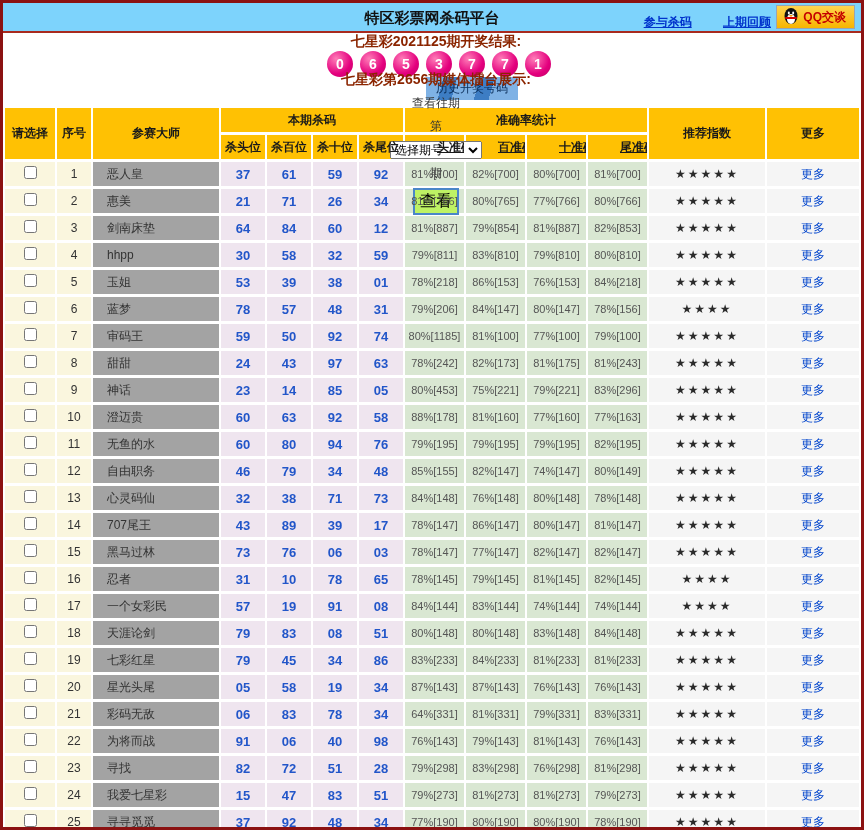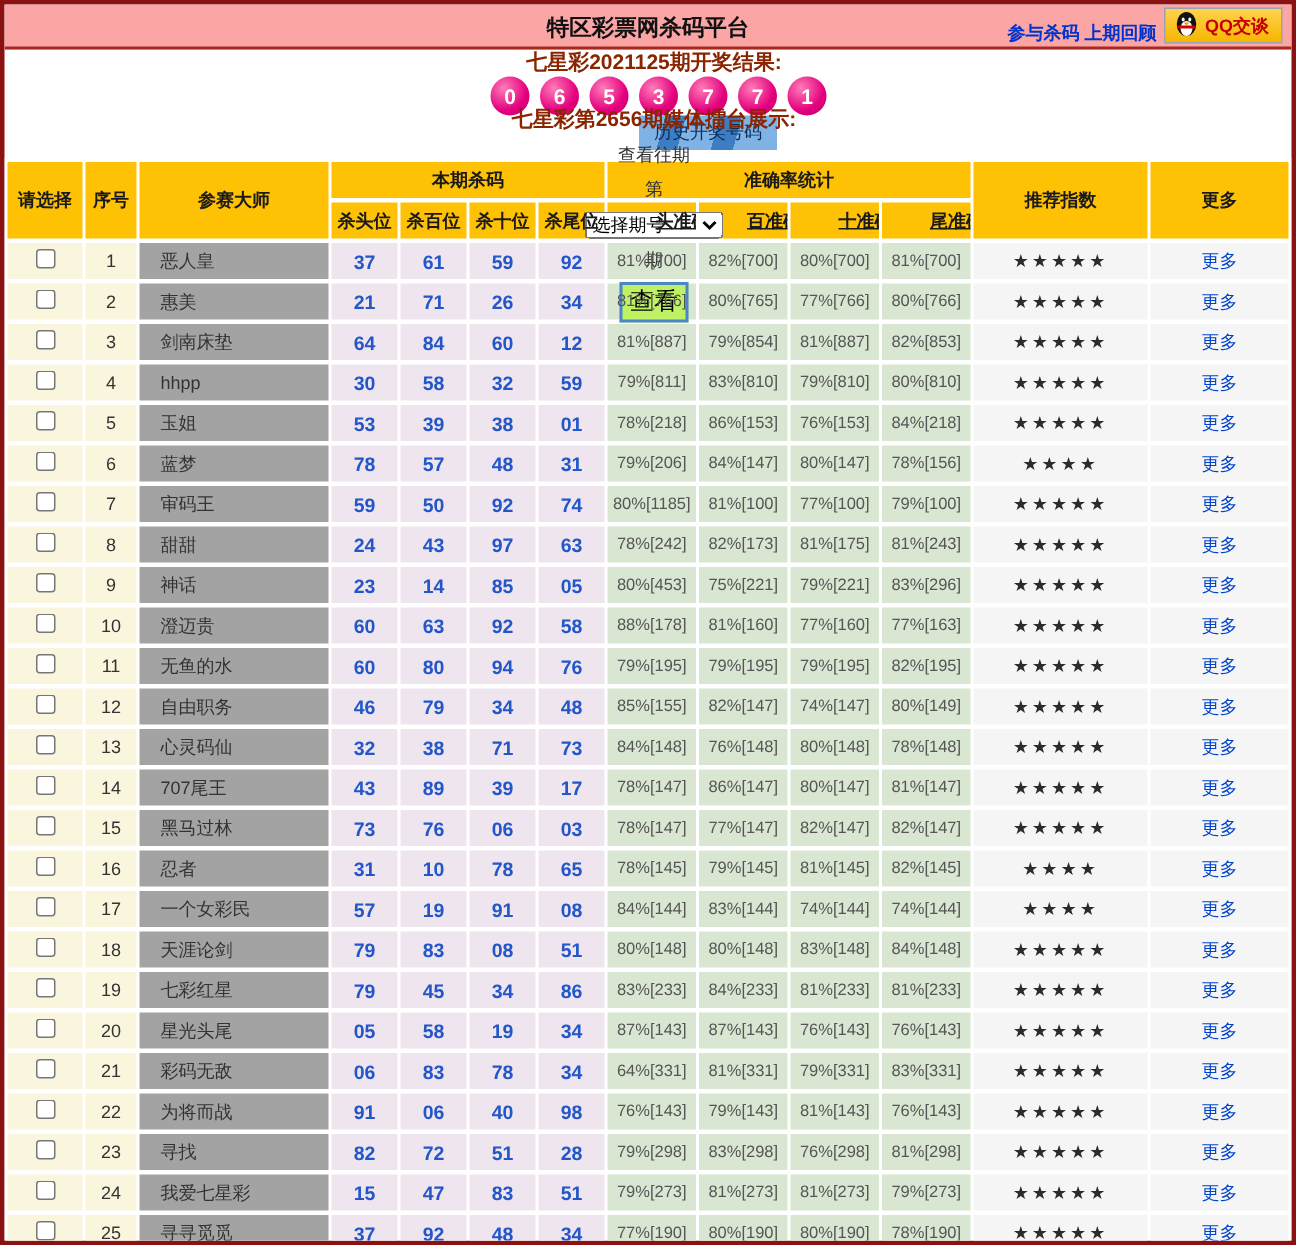--- a/index.html
+++ b/index.html
@@ -8,31 +8,31 @@
     font-family:"Liberation Sans","DejaVu Sans",sans-serif;
     background:#ffffff;
     border:3px solid #8B1212;
     overflow:hidden;
     position:relative;
   }
   
   .titlebar {
     position:relative; height:30px;
     border-bottom:2px solid #A82A1E;
-    background:#fca5a5;
+    background:#7dd3fc;
   }
   .page-title {
     position:absolute; left:0; right:0; top:6px;
     text-align:center; font-size:15px; font-weight:bold; color:#111;
   }
   .top-links {
     position:absolute; right:90px; top:11px; font-size:12px;
   }
   .top-links a {
-    color:#0033CC; font-weight:bold; margin-left:0; cursor:pointer;
+    color:#0033CC; text-decoration:underline; font-weight:bold; margin-left:28px; cursor:pointer;
   }
   .qq-btn {
     position:absolute; right:6px; top:2px;
     height:24px; padding:2px 8px 2px 6px;
     background:linear-gradient(180deg,#FFD34E,#F7B500);
     border:1px solid #9AA4B0; border-radius:0;
     display:flex; align-items:center; gap:4px;
     font-size:12px; font-weight:bold; color:#C40000; cursor:pointer;
   }
   

